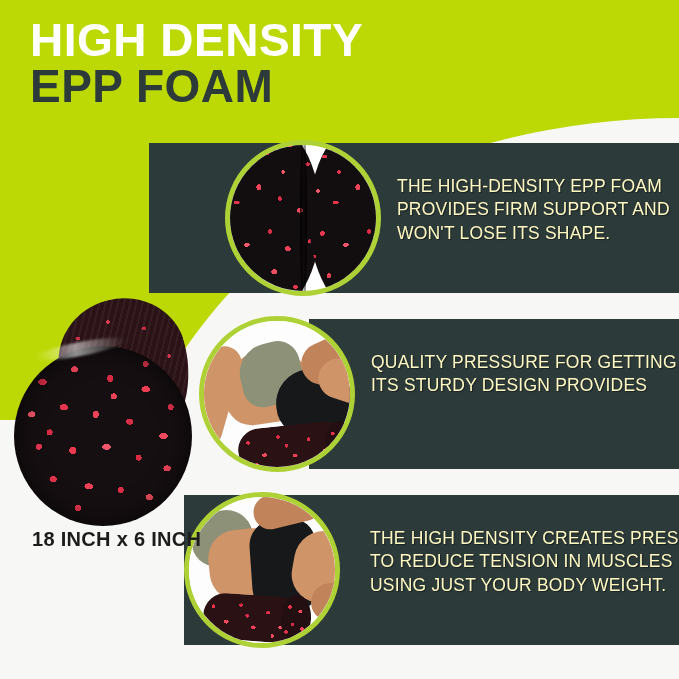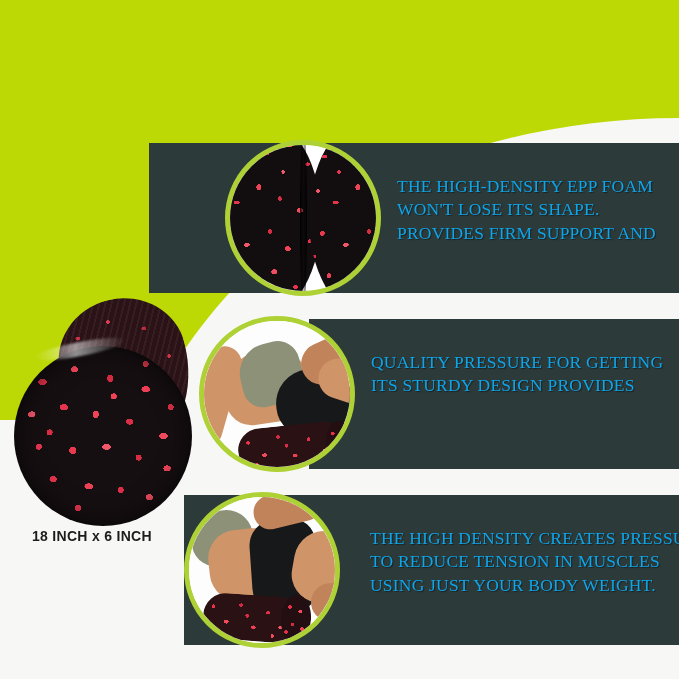--- a/index.html
+++ b/index.html
@@ -48,27 +48,27 @@
 
   
   .card {
     position: absolute;
     background: #2d3a3a;
     right: 0;
     z-index: 3;
   }
   .card-text {
     position: absolute;
-    color: #0ea5e9;
+    color: #fef9c3;
     font-size: 17.5px;
     font-weight: normal;
     line-height: 1.33;
     letter-spacing: 0.2px;
     text-shadow: 1px 1px 1px rgba(0,0,0,0.45);
-    font-family: Liberation Serif, serif;
+    font-family: Liberation Sans, sans-serif;
   }
   .card-text span { display: block; white-space: nowrap; }
 
   #card-1 { top: 143px; height: 150px; width: 530px; }
   #card-1 .card-text { left: 248px; top: 32px; }
 
   #card-2 { top: 319px; height: 150px; width: 370px; }
   #card-2 .card-text { left: 62px; top: 32px; }
 
   #card-3 { top: 495px; height: 150px; width: 495px; }
@@ -238,46 +238,50 @@
     border-radius: 50%;
     background: linear-gradient(90deg, rgba(255,255,255,0) 0%, rgba(255,255,255,0.55) 45%, rgba(255,255,255,0) 100%);
     transform: rotate(-11deg);
     filter: blur(1px);
   }
 
   #dimension-label {
     position: absolute;
     left: 32px;
     top: 528px;
-    font-size: 14px;
+    font-size: 20px;
     font-weight: bold;
     color: #1c1c1c;
     letter-spacing: 0.3px;
     white-space: nowrap;
     z-index: 5;
     font-family: "Liberation Sans", sans-serif;
   }
 </style>
 </head>
 <body>
 
 <div id="infographic">
 
   <div class="header-band">
     <svg width="679" height="420" viewBox="0 0 679 420" xmlns="http://www.w3.org/2000/svg">
       <path d="M0,0 H679 V118 C500,118 330,185 232,290 C186,340 160,386 146,420 H0 Z" fill="#bcd905"></path>
     </svg>
   </div>
 
+  <div class="title-block">
+    <span class="title-line l1">HIGH DENSITY</span>
+    <span class="title-line l2">EPP FOAM</span>
+  </div>
 
   <div class="card" id="card-1">
     <div class="card-text">
       <span>THE HIGH-DENSITY EPP FOAM</span>
+      <span>PROVIDES FIRM SUPPORT AND</span>
       <span>WON'T LOSE ITS SHAPE.</span>
-      <span>PROVIDES FIRM SUPPORT AND</span>
     </div>
   </div>
 
   <div class="thumb" id="thumb-1">
     <div class="scene">
       <div class="foam-texture roller-a"></div>
       <div class="foam-texture roller-b"></div>
       <div class="seam"></div>
     </div>
   </div>

